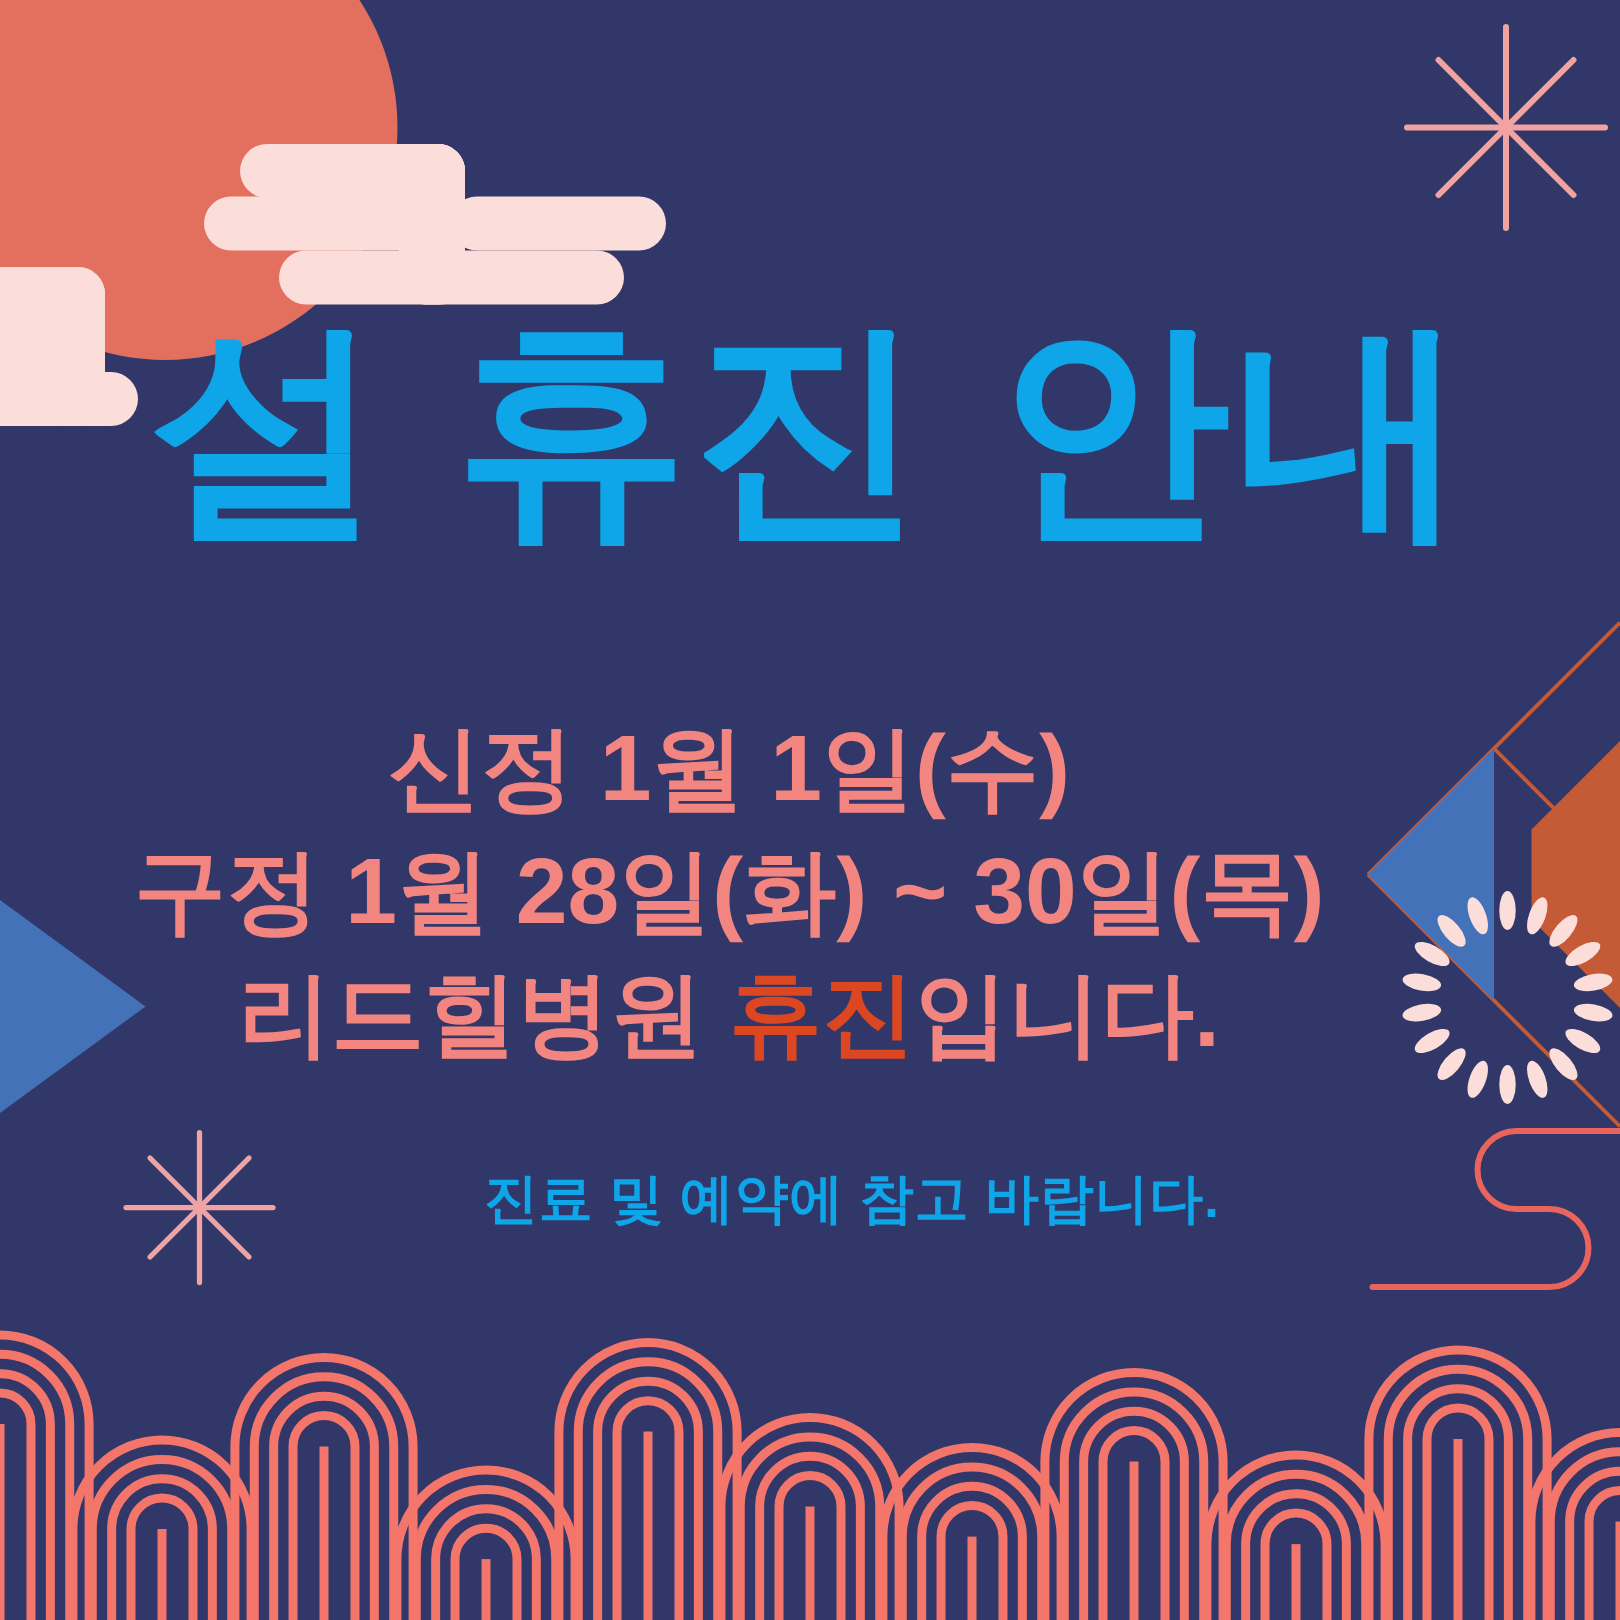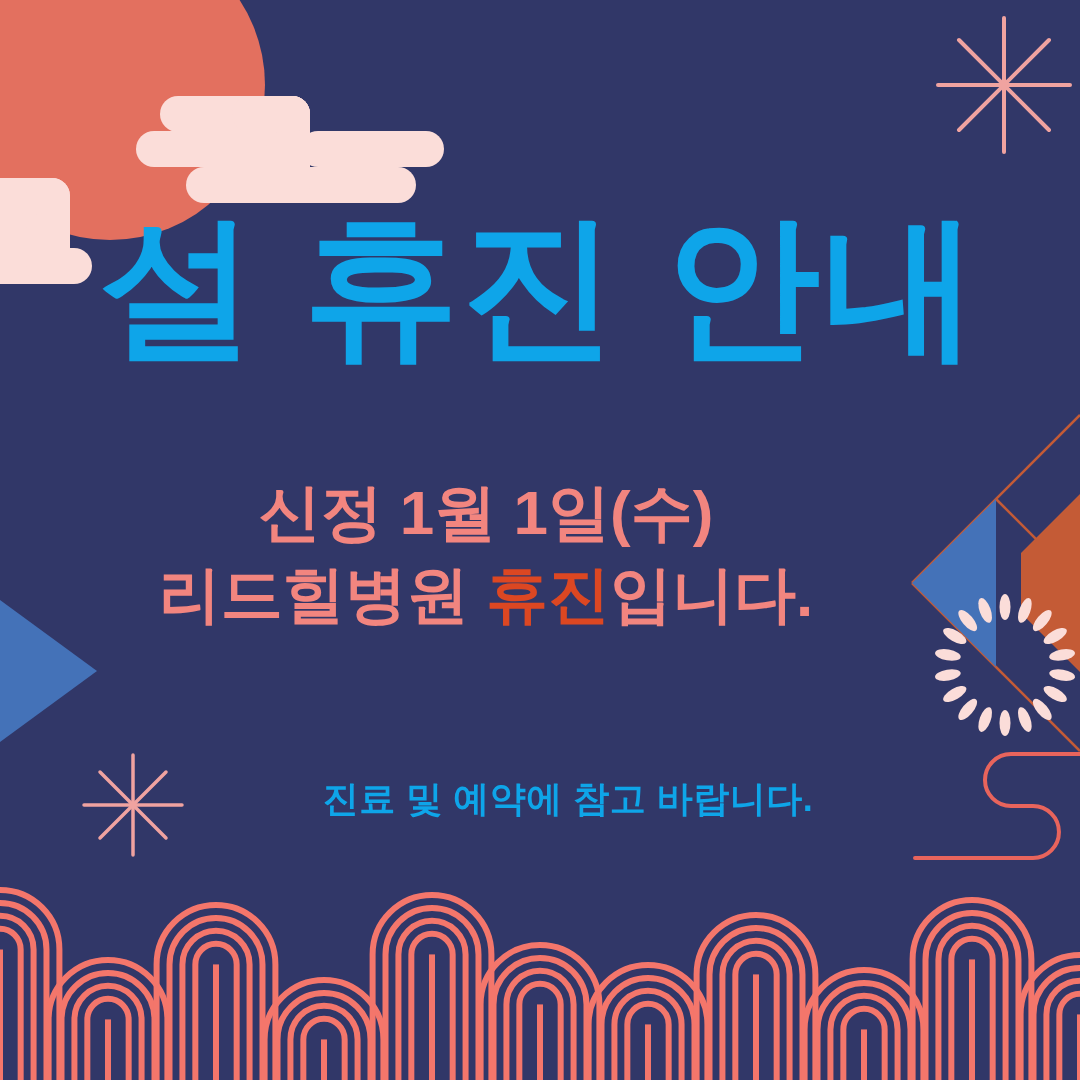--- a/index.html
+++ b/index.html
@@ -215,20 +215,21 @@
     <path d="M 915 858 L 1033 858 A 26 26 0 0 0 1033 806 L 1011 806
              A 26 26 0 0 1 1011 754 L 1080 754" fill="none" stroke="#E8645C" stroke-width="4" stroke-linecap="round"></path>
   </svg>
 
   <div class="text-stack">
 
     <div class="title">설 휴진 안내</div>
 
     <div class="body-block">
       <span class="body-line">신정 1월 1일(수)</span>
+      <span class="body-line">구정 1월 28일(화) ~ 30일(목)</span>
       <span class="body-line"><span>리드힐병원 </span><span class="hl">휴진</span><span>입니다.</span></span>
     </div>
 
     <div class="footnote">진료 및 예약에 참고 바랍니다.</div>
   </div>
 
   <svg id="deco-front" class="layer-svg" viewBox="0 0 1080 1080">
     <g id="arch-group" fill="none" stroke="#F4766B" stroke-width="6">
         <g stroke="#F4766B">
           <path d="M -59.400000000000006 1080 L -59.400000000000006 949.4 A 59.400000000000006 59.400000000000006 0 0 1 59.400000000000006 949.4 L 59.400000000000006 1080" fill="none" stroke-width="6"></path>

